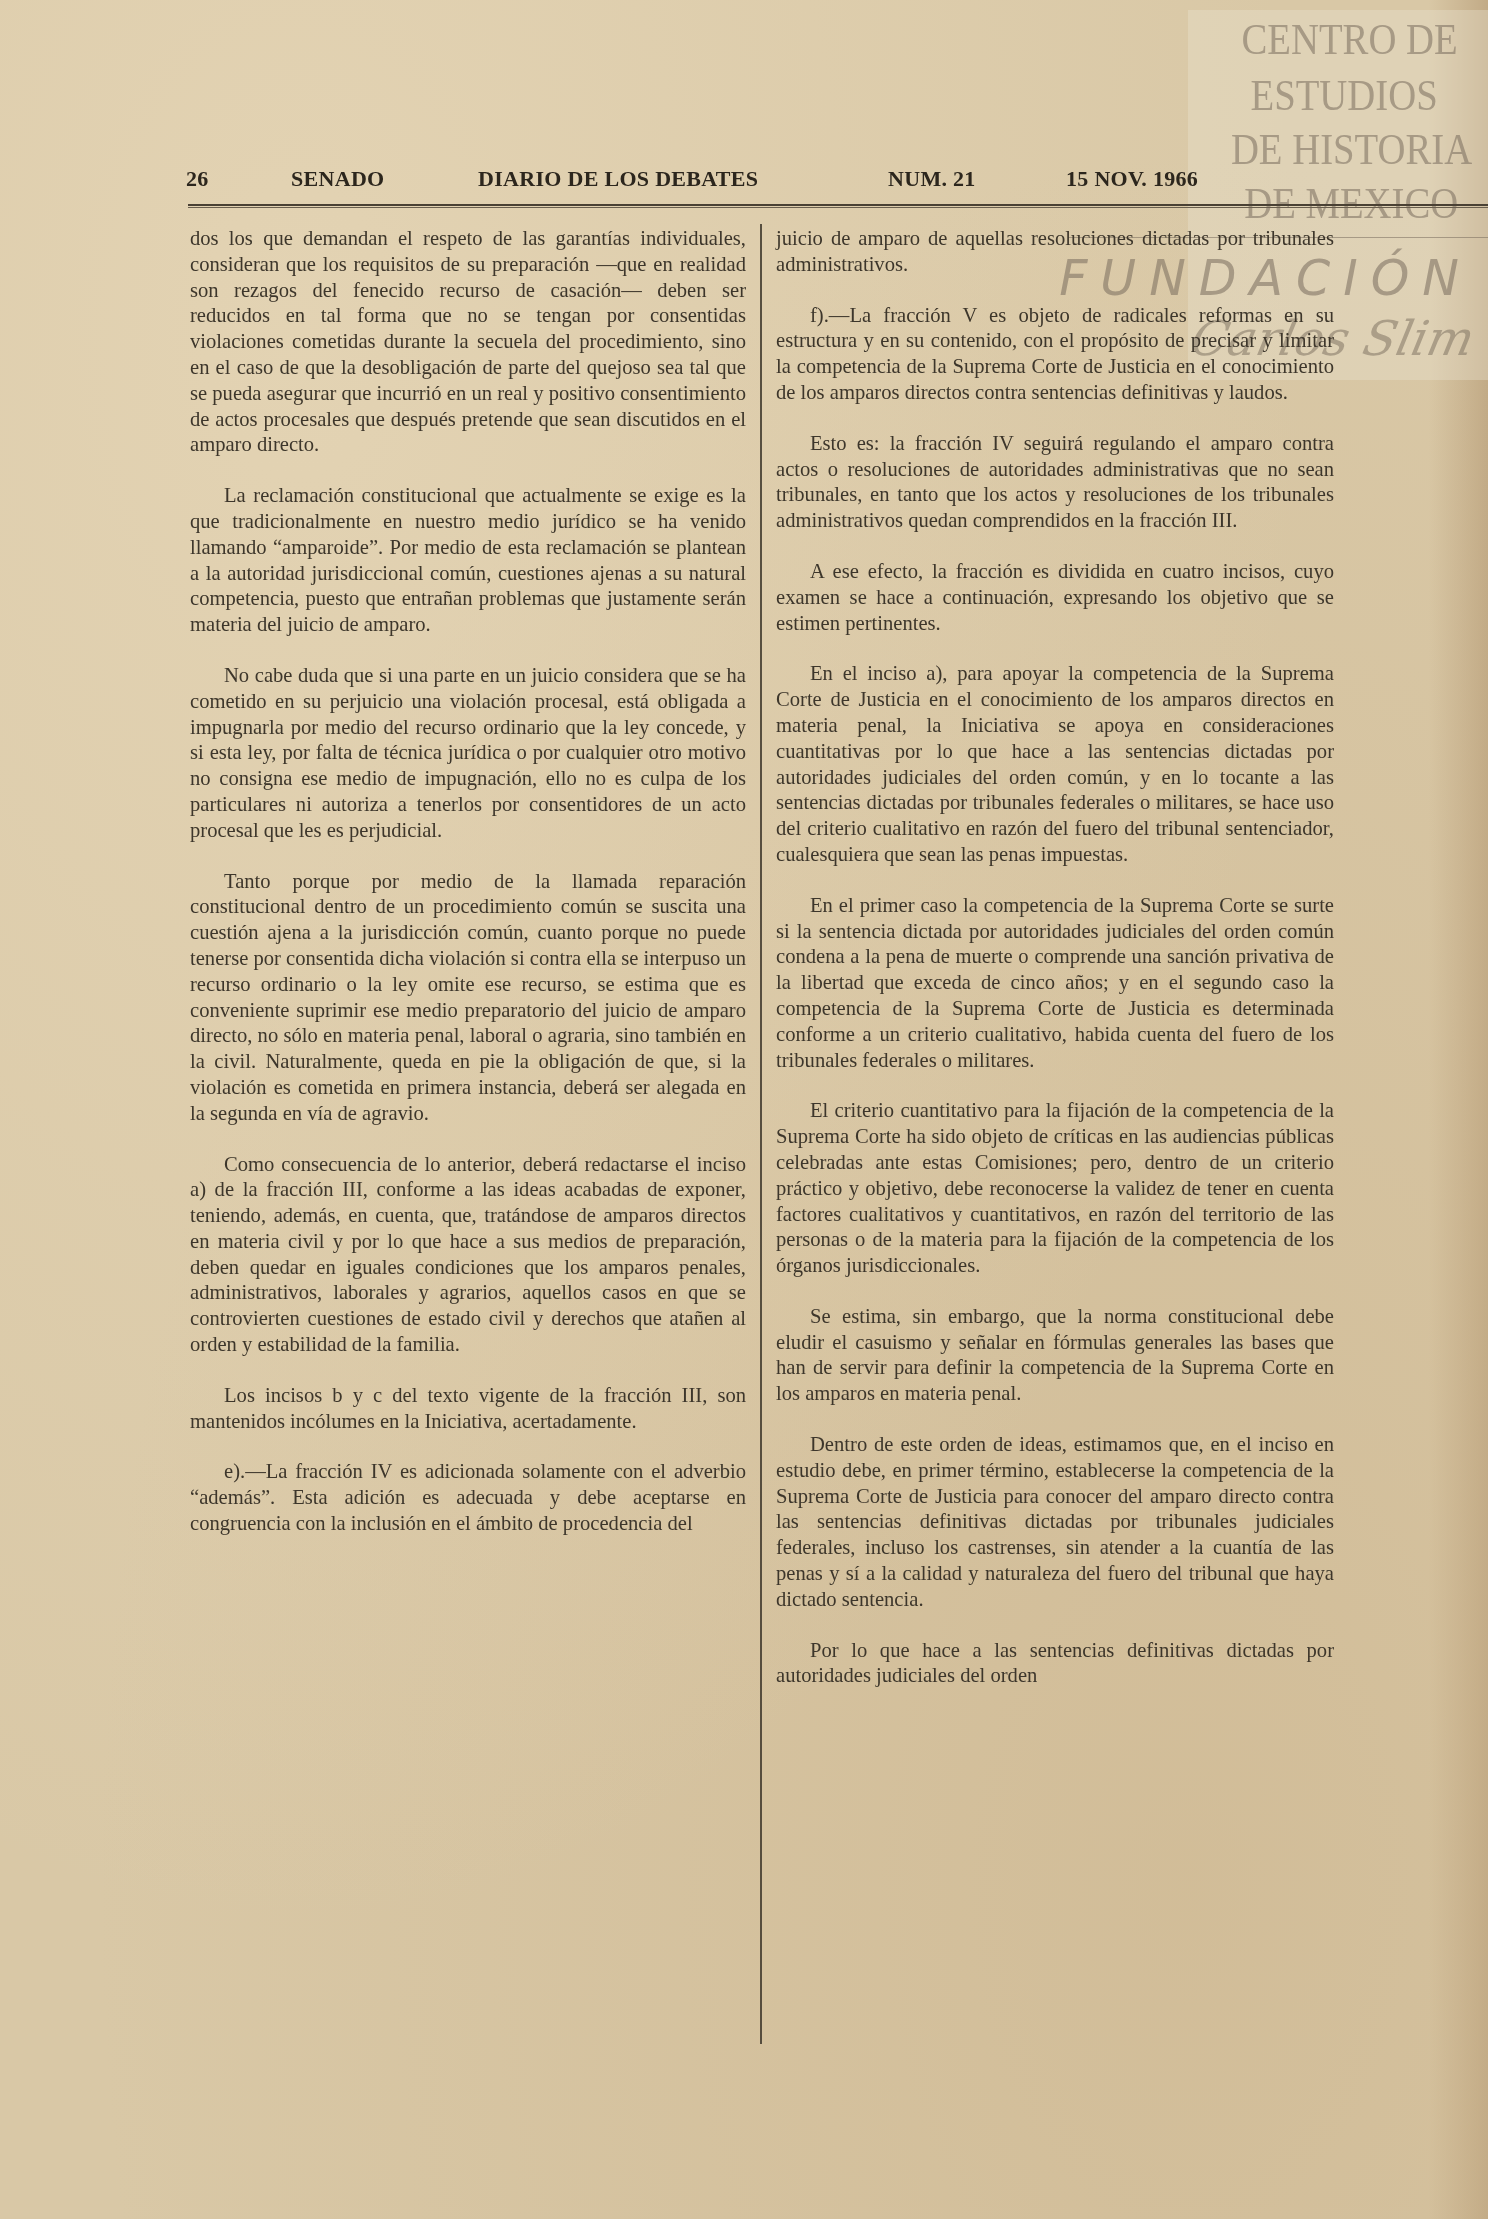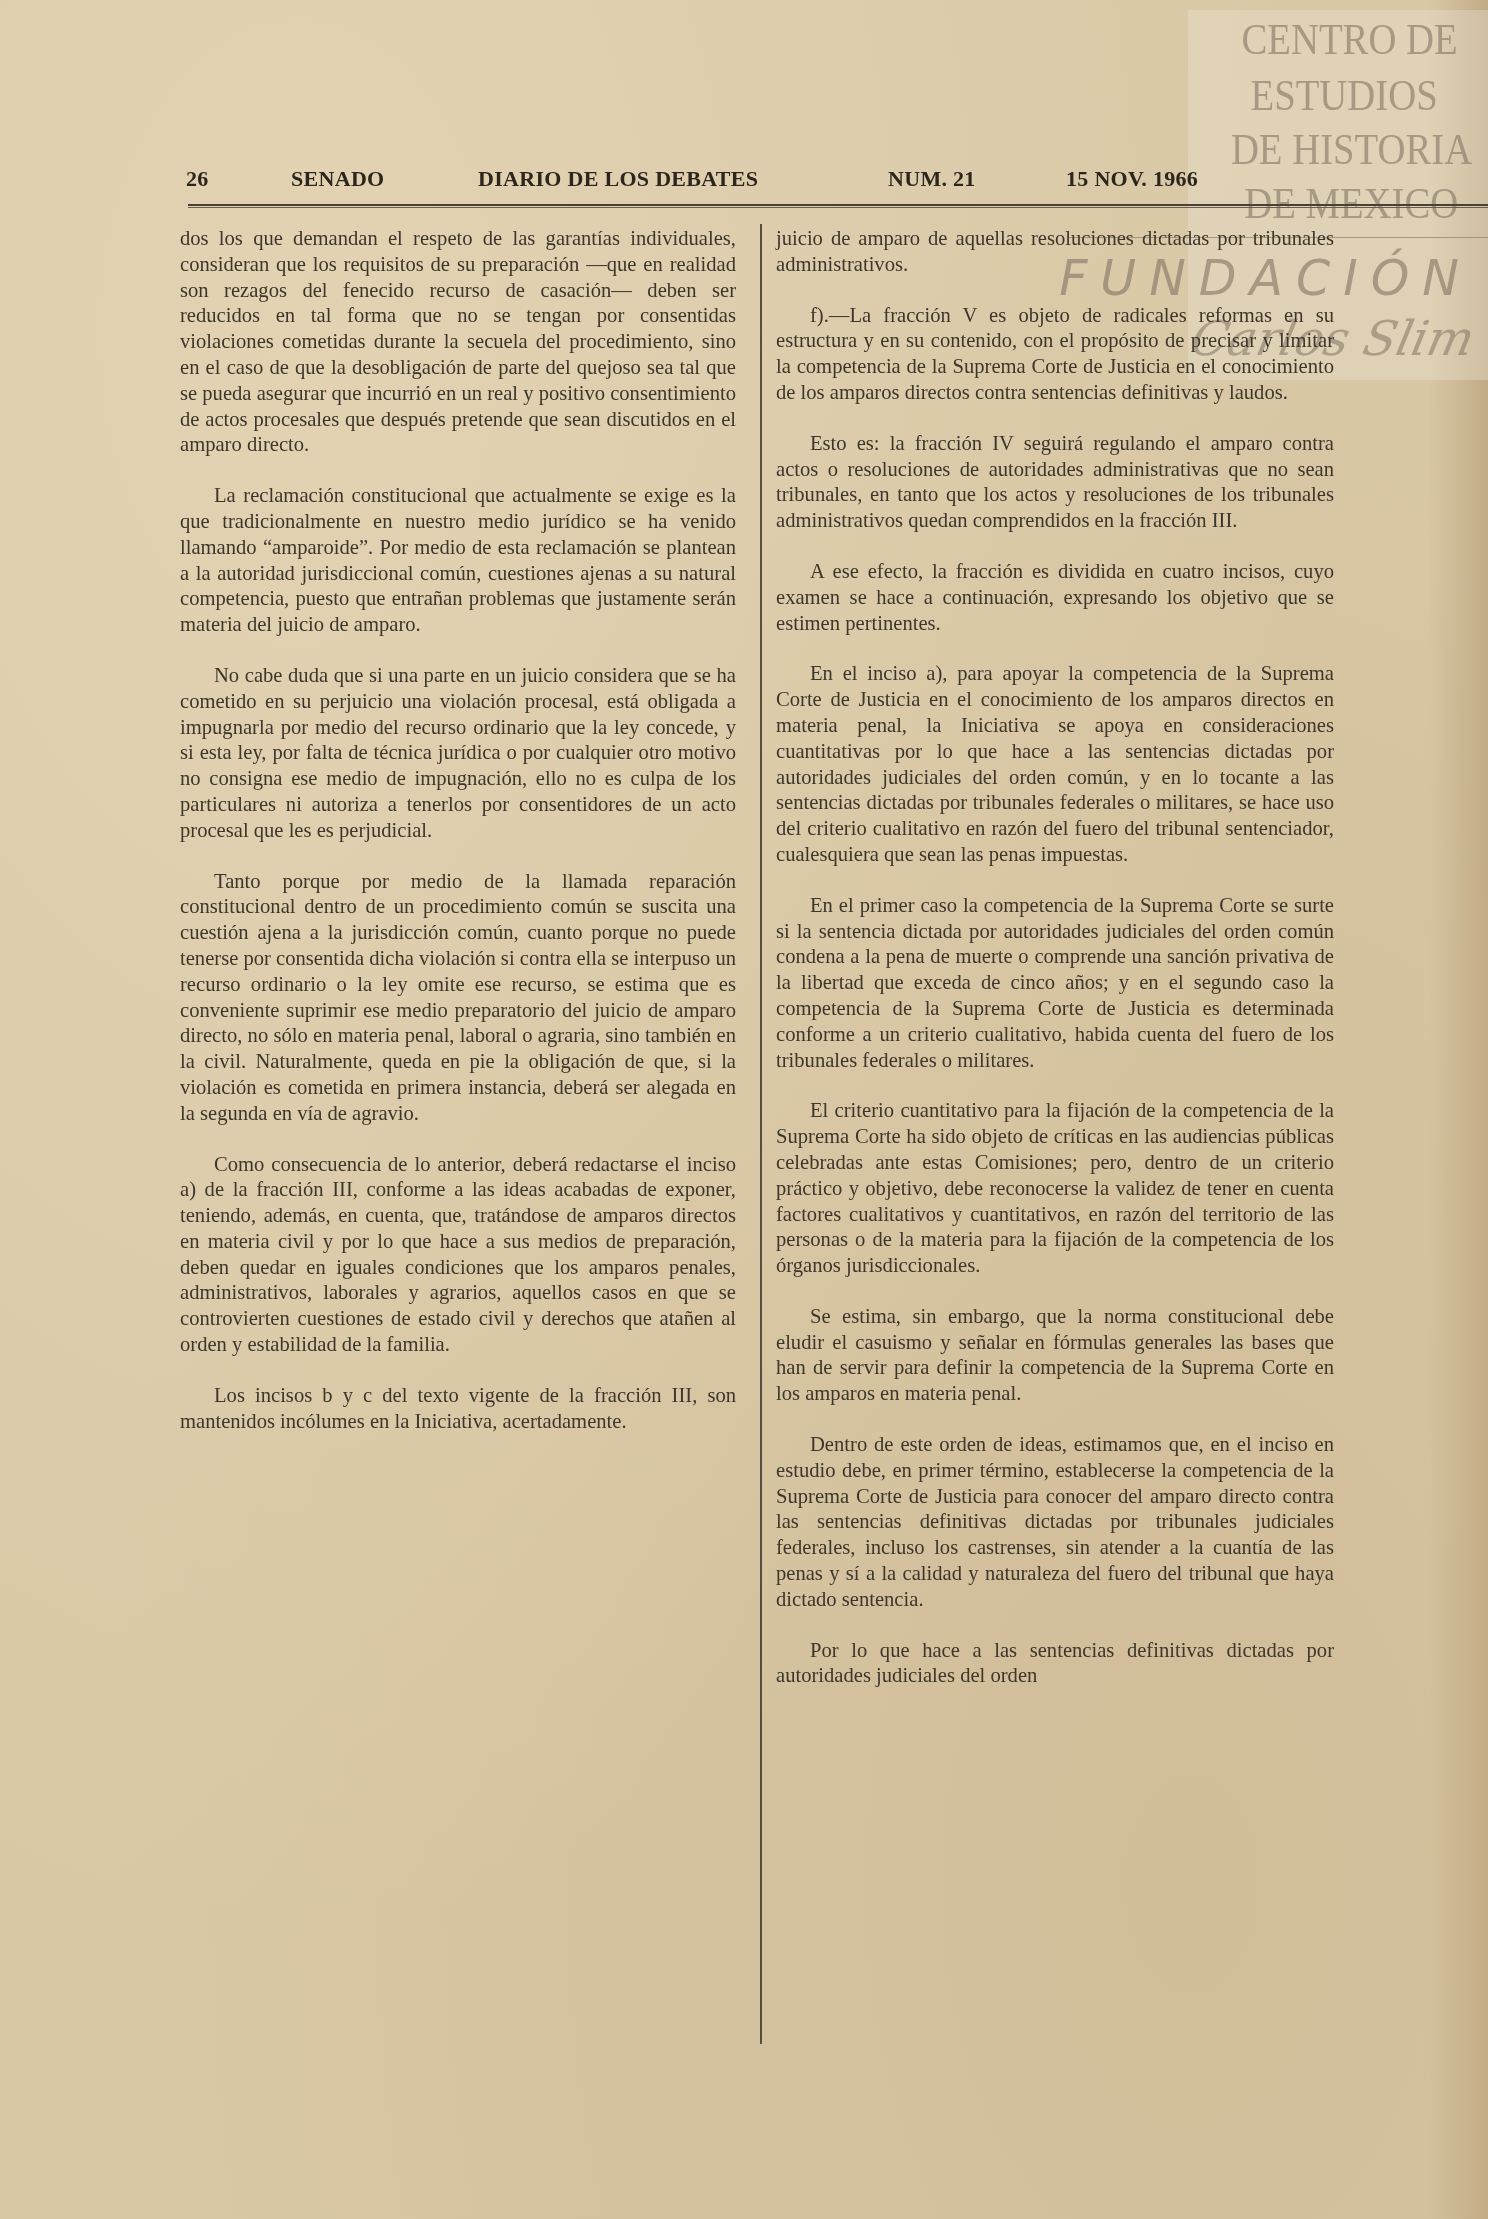--- a/index.html
+++ b/index.html
@@ -51,21 +51,21 @@
     
     .column {
       position: absolute;
       top: 216px;
       font-size: 20.6px;
       line-height: 25.8px;
       text-align: justify;
       hyphens: manual;
       color: #3d362b;
     }
-    .col-left { left: 180px; width: 556px; font-family: Liberation Serif, serif; }
+    .col-left { left: 190px; width: 556px; font-family: Liberation Serif, serif; }
     .col-right { left: 776px; width: 558px; }
     .column p {
       margin: 0 0 25px 0;
       text-indent: 34px;
     }
     .column p.continuation { text-indent: 0; }
     .col-divider {
       position: absolute;
       left: 760px;
       top: 214px;
@@ -155,20 +155,21 @@
   </div>
   <div class="head-rule"></div>
 
   <div class="column col-left">
     <p class="continuation">dos los que demandan el respeto de las ga­rantías individuales, consideran que los requi­sitos de su preparación —que en realidad son rezagos del fenecido recurso de casación— de­ben ser reducidos en tal forma que no se ten­gan por consentidas violaciones cometidas du­rante la secuela del procedimiento, sino en el caso de que la desobligación de parte del que­joso sea tal que se pueda asegurar que in­currió en un real y positivo consentimiento de actos procesales que después pretende que sean discutidos en el amparo directo.</p>
     <p>La reclamación constitucional que actual­mente se exige es la que tradicionalmente en nuestro medio jurídico se ha venido llamando “amparoide”. Por medio de esta reclamación se plantean a la autoridad jurisdiccional co­mún, cuestiones ajenas a su natural compe­tencia, puesto que entrañan problemas que jus­tamente serán materia del juicio de amparo.</p>
     <p>No cabe duda que si una parte en un juicio considera que se ha cometido en su perjui­cio una violación procesal, está obligada a im­pugnarla por medio del recurso ordinario que la ley concede, y si esta ley, por falta de téc­nica jurídica o por cualquier otro motivo no consigna ese medio de impugnación, ello no es culpa de los particulares ni autoriza a tener­los por consentidores de un acto procesal que les es perjudicial.</p>
     <p>Tanto porque por medio de la llamada re­paración constitucional dentro de un procedi­miento común se suscita una cuestión ajena a la jurisdicción común, cuanto porque no pue­de tenerse por consentida dicha violación si contra ella se interpuso un recurso ordinario o la ley omite ese recurso, se estima que es conveniente suprimir ese medio preparatorio del juicio de amparo directo, no sólo en ma­teria penal, laboral o agraria, sino también en la civil. Naturalmente, queda en pie la obli­gación de que, si la violación es cometida en primera instancia, deberá ser alegada en la se­gunda en vía de agravio.</p>
     <p>Como consecuencia de lo anterior, deberá redactarse el inciso a) de la fracción III, con­forme a las ideas acabadas de exponer, tenien­do, además, en cuenta, que, tratándose de am­paros directos en materia civil y por lo que hace a sus medios de preparación, deben que­dar en iguales condiciones que los amparos pe­nales, administrativos, laborales y agrarios, aquellos casos en que se controvierten cuestio­nes de estado civil y derechos que atañen al orden y estabilidad de la familia.</p>
     <p>Los incisos b y c del texto vigente de la fracción III, son mantenidos incólumes en la Iniciativa, acertadamente.</p>
+    <p>e).—La fracción IV es adicionada solamen­te con el adverbio “además”. Esta adición es adecuada y debe aceptarse en congruencia con la inclusión en el ámbito de procedencia del</p>
   </div>
 
   <div class="col-divider"></div>
 
   <div class="column col-right">
     <p class="continuation">juicio de amparo de aquellas resoluciones dic­tadas por tribunales administrativos.</p>
     <p>f).—La fracción V es objeto de radicales reformas en su estructura y en su contenido, con el propósito de precisar y limitar la com­petencia de la Suprema Corte de Justicia en el conocimiento de los amparos directos con­tra sentencias definitivas y laudos.</p>
     <p>Esto es: la fracción IV seguirá regulando el amparo contra actos o resoluciones de au­toridades administrativas que no sean tribuna­les, en tanto que los actos y resoluciones de los tribunales administrativos quedan compren­didos en la fracción III.</p>
     <p>A ese efecto, la fracción es dividida en cua­tro incisos, cuyo examen se hace a continua­ción, expresando los objetivo que se estimen pertinentes.</p>
     <p>En el inciso a), para apoyar la competen­cia de la Suprema Corte de Justicia en el co­nocimiento de los amparos directos en mate­ria penal, la Iniciativa se apoya en considera­ciones cuantitativas por lo que hace a las sen­tencias dictadas por autoridades judiciales del orden común, y en lo tocante a las sentencias dictadas por tribunales federales o militares, se hace uso del criterio cualitativo en razón del fuero del tribunal sentenciador, cualesquiera que sean las penas impuestas.</p>

